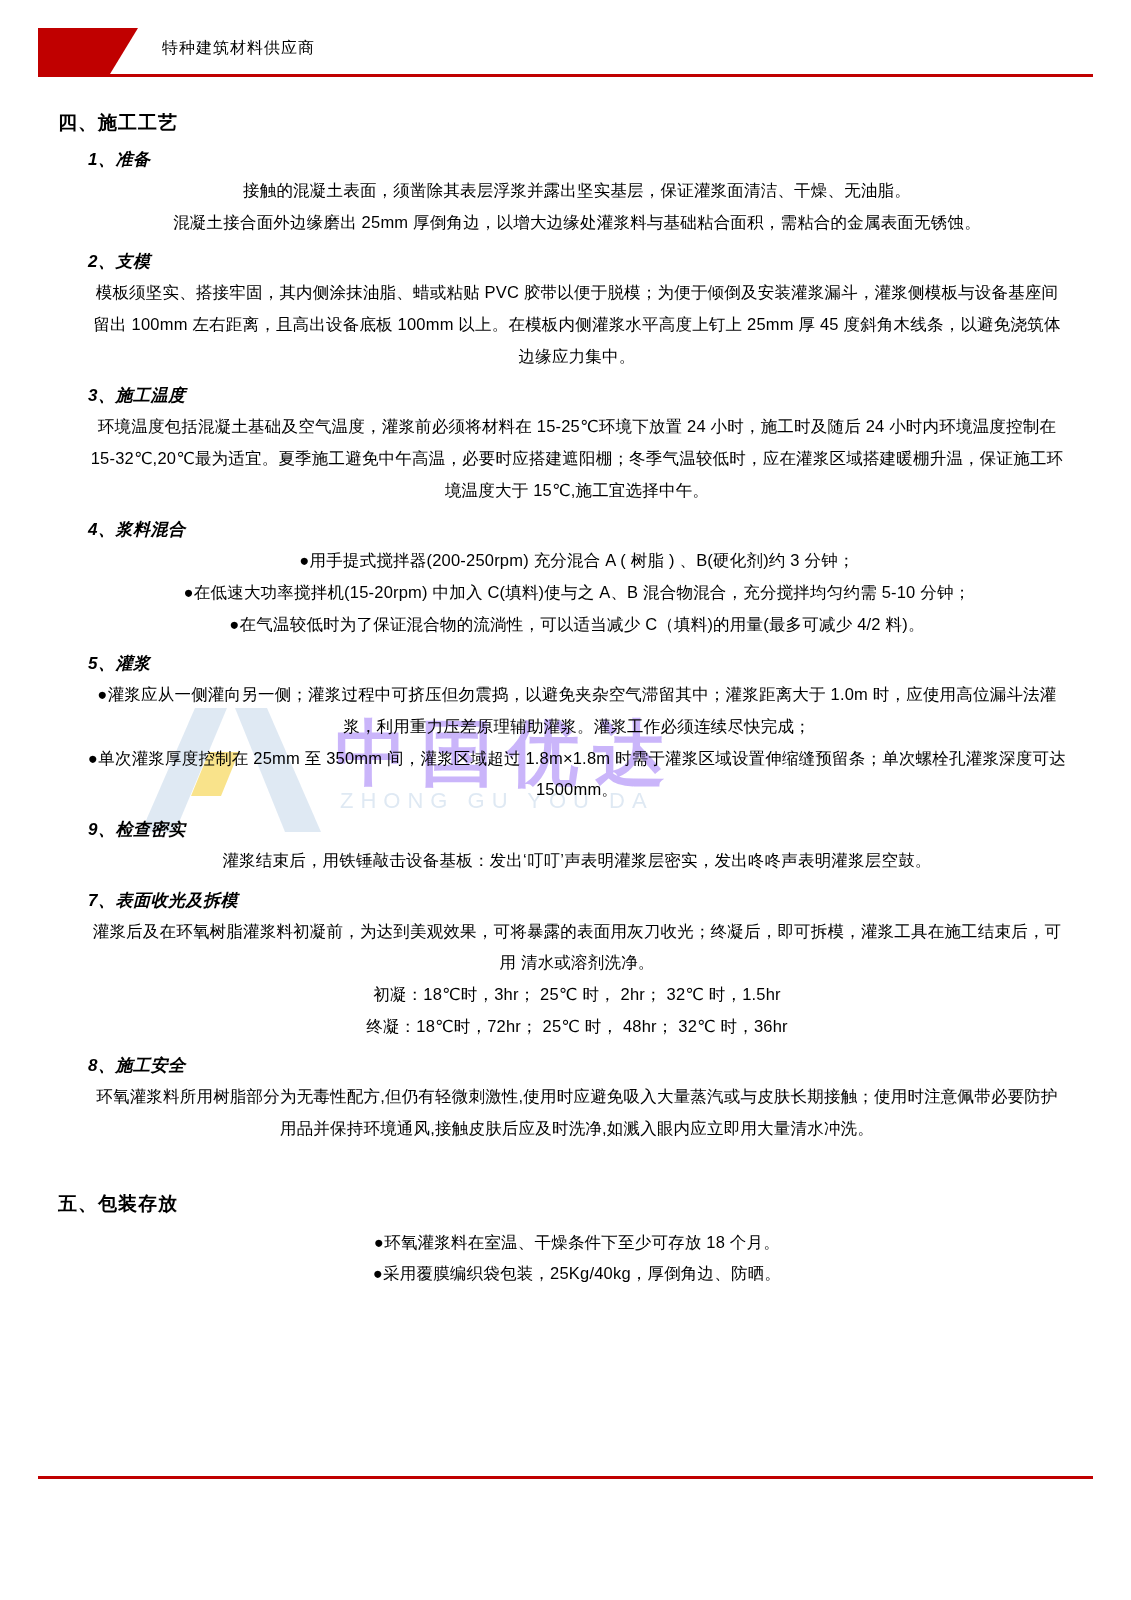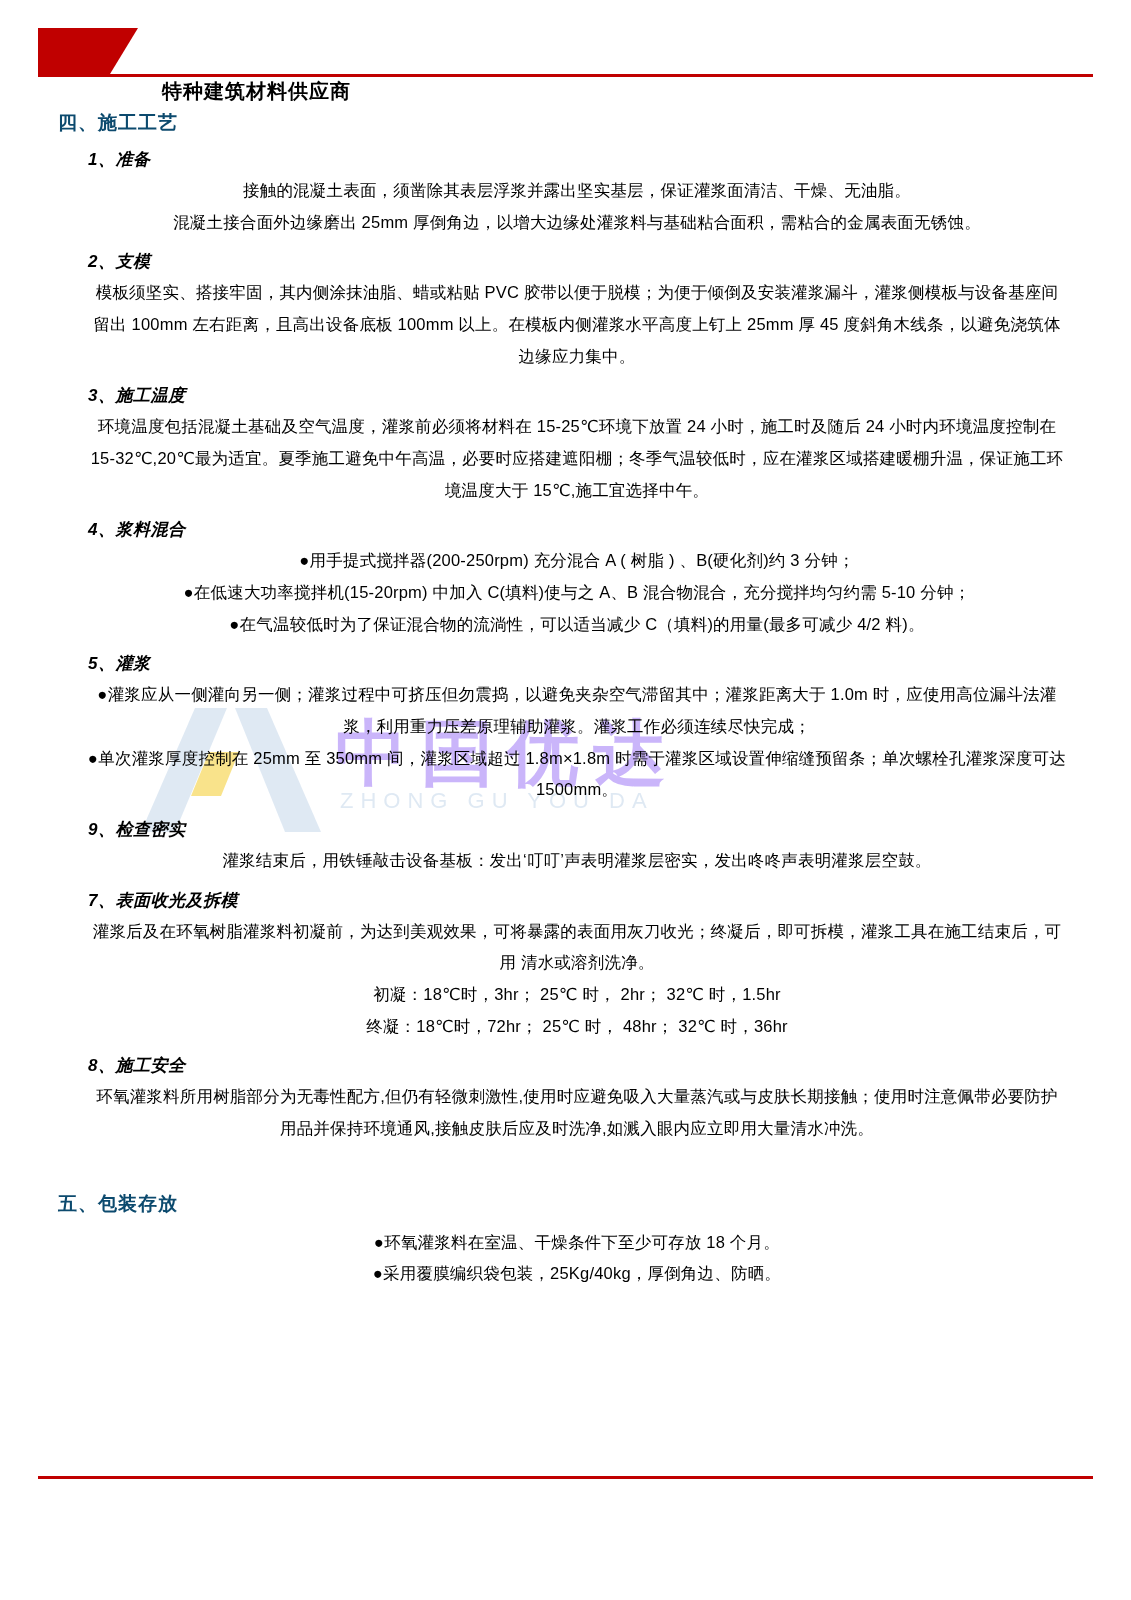--- a/index.html
+++ b/index.html
@@ -35,25 +35,24 @@
     top: 0px;
     width: 100px;
     height: 46px;
     background: #c00000;
     clip-path: polygon(0 0, 100% 0, 72% 100%, 0 100%);
   }
   .header-title {
     position: absolute;
     left: 162px;
     top: 10px;
-    font-size: 20px;
-    font-weight: bold;
+    font-size: 16px;
+    font-weight: normal;
     letter-spacing: 1px;
     color: #000000;
-    margin-top: 40px;
   }
   .header-rule {
     position: absolute;
     left: 38px;
     top: 46px;
     width: 1055px;
     height: 3px;
     background: #c00000;
   }
 
@@ -114,21 +113,21 @@
   
   .content {
     position: absolute;
     left: 0;
     top: 96px;
     width: 1131px;
   }
   .sec-title {
     font-size: 19px;
     font-weight: bold;
-    color: #0c4a6e;
+    color: #000000;
     margin: 14px 0 10px 58px;
     letter-spacing: 1px;
   }
   .sub-title {
     font-size: 17px;
     font-weight: bold;
     color: #000000;
     margin: 12px 0 4px 88px;
     letter-spacing: 0.5px;
     font-style: italic;

